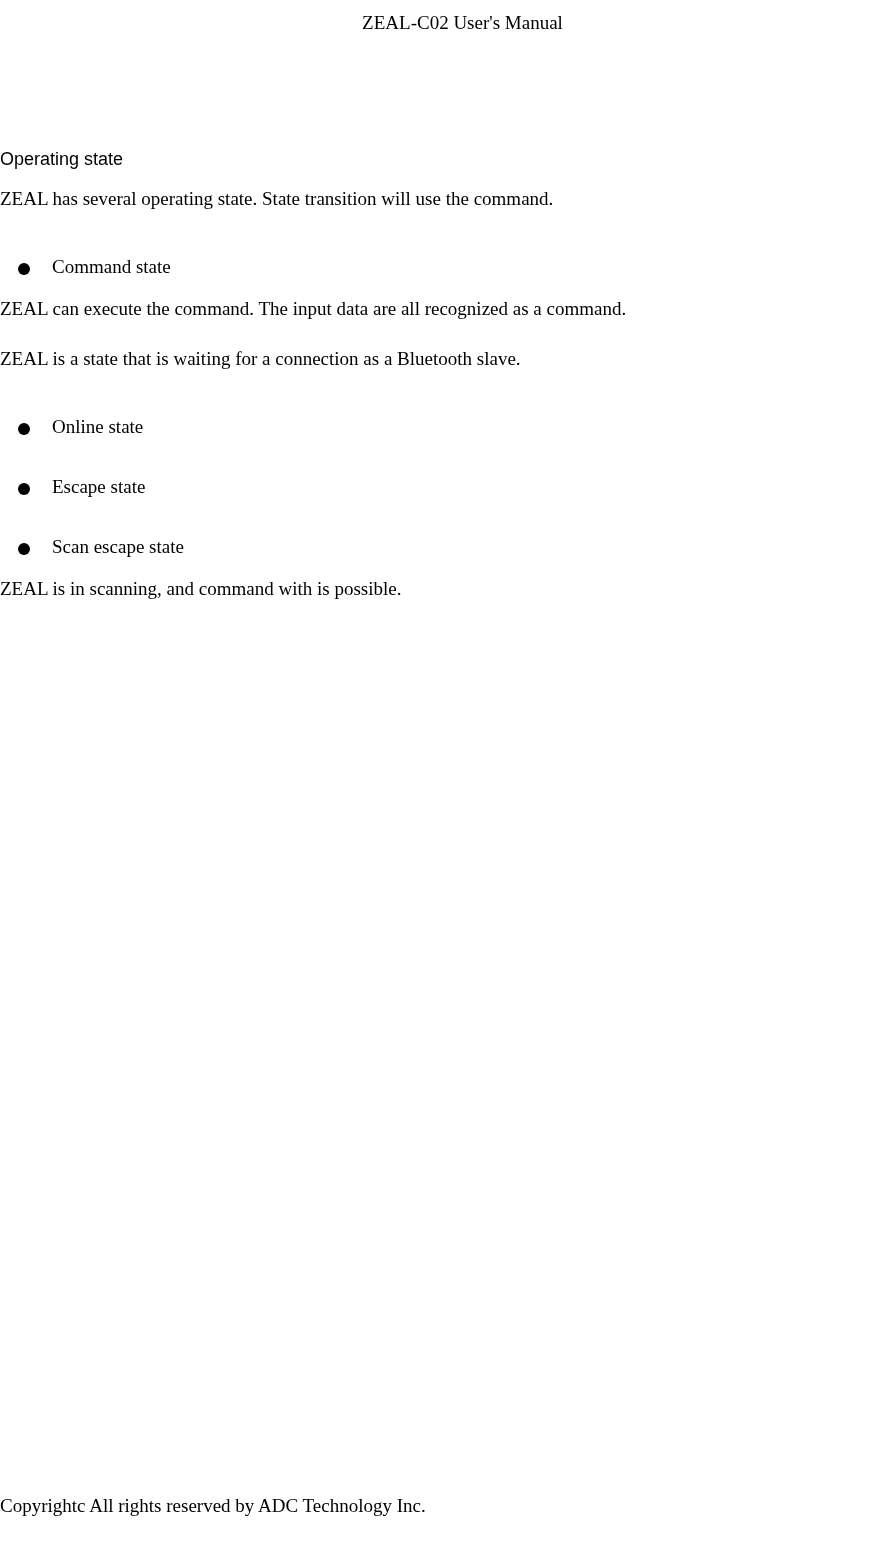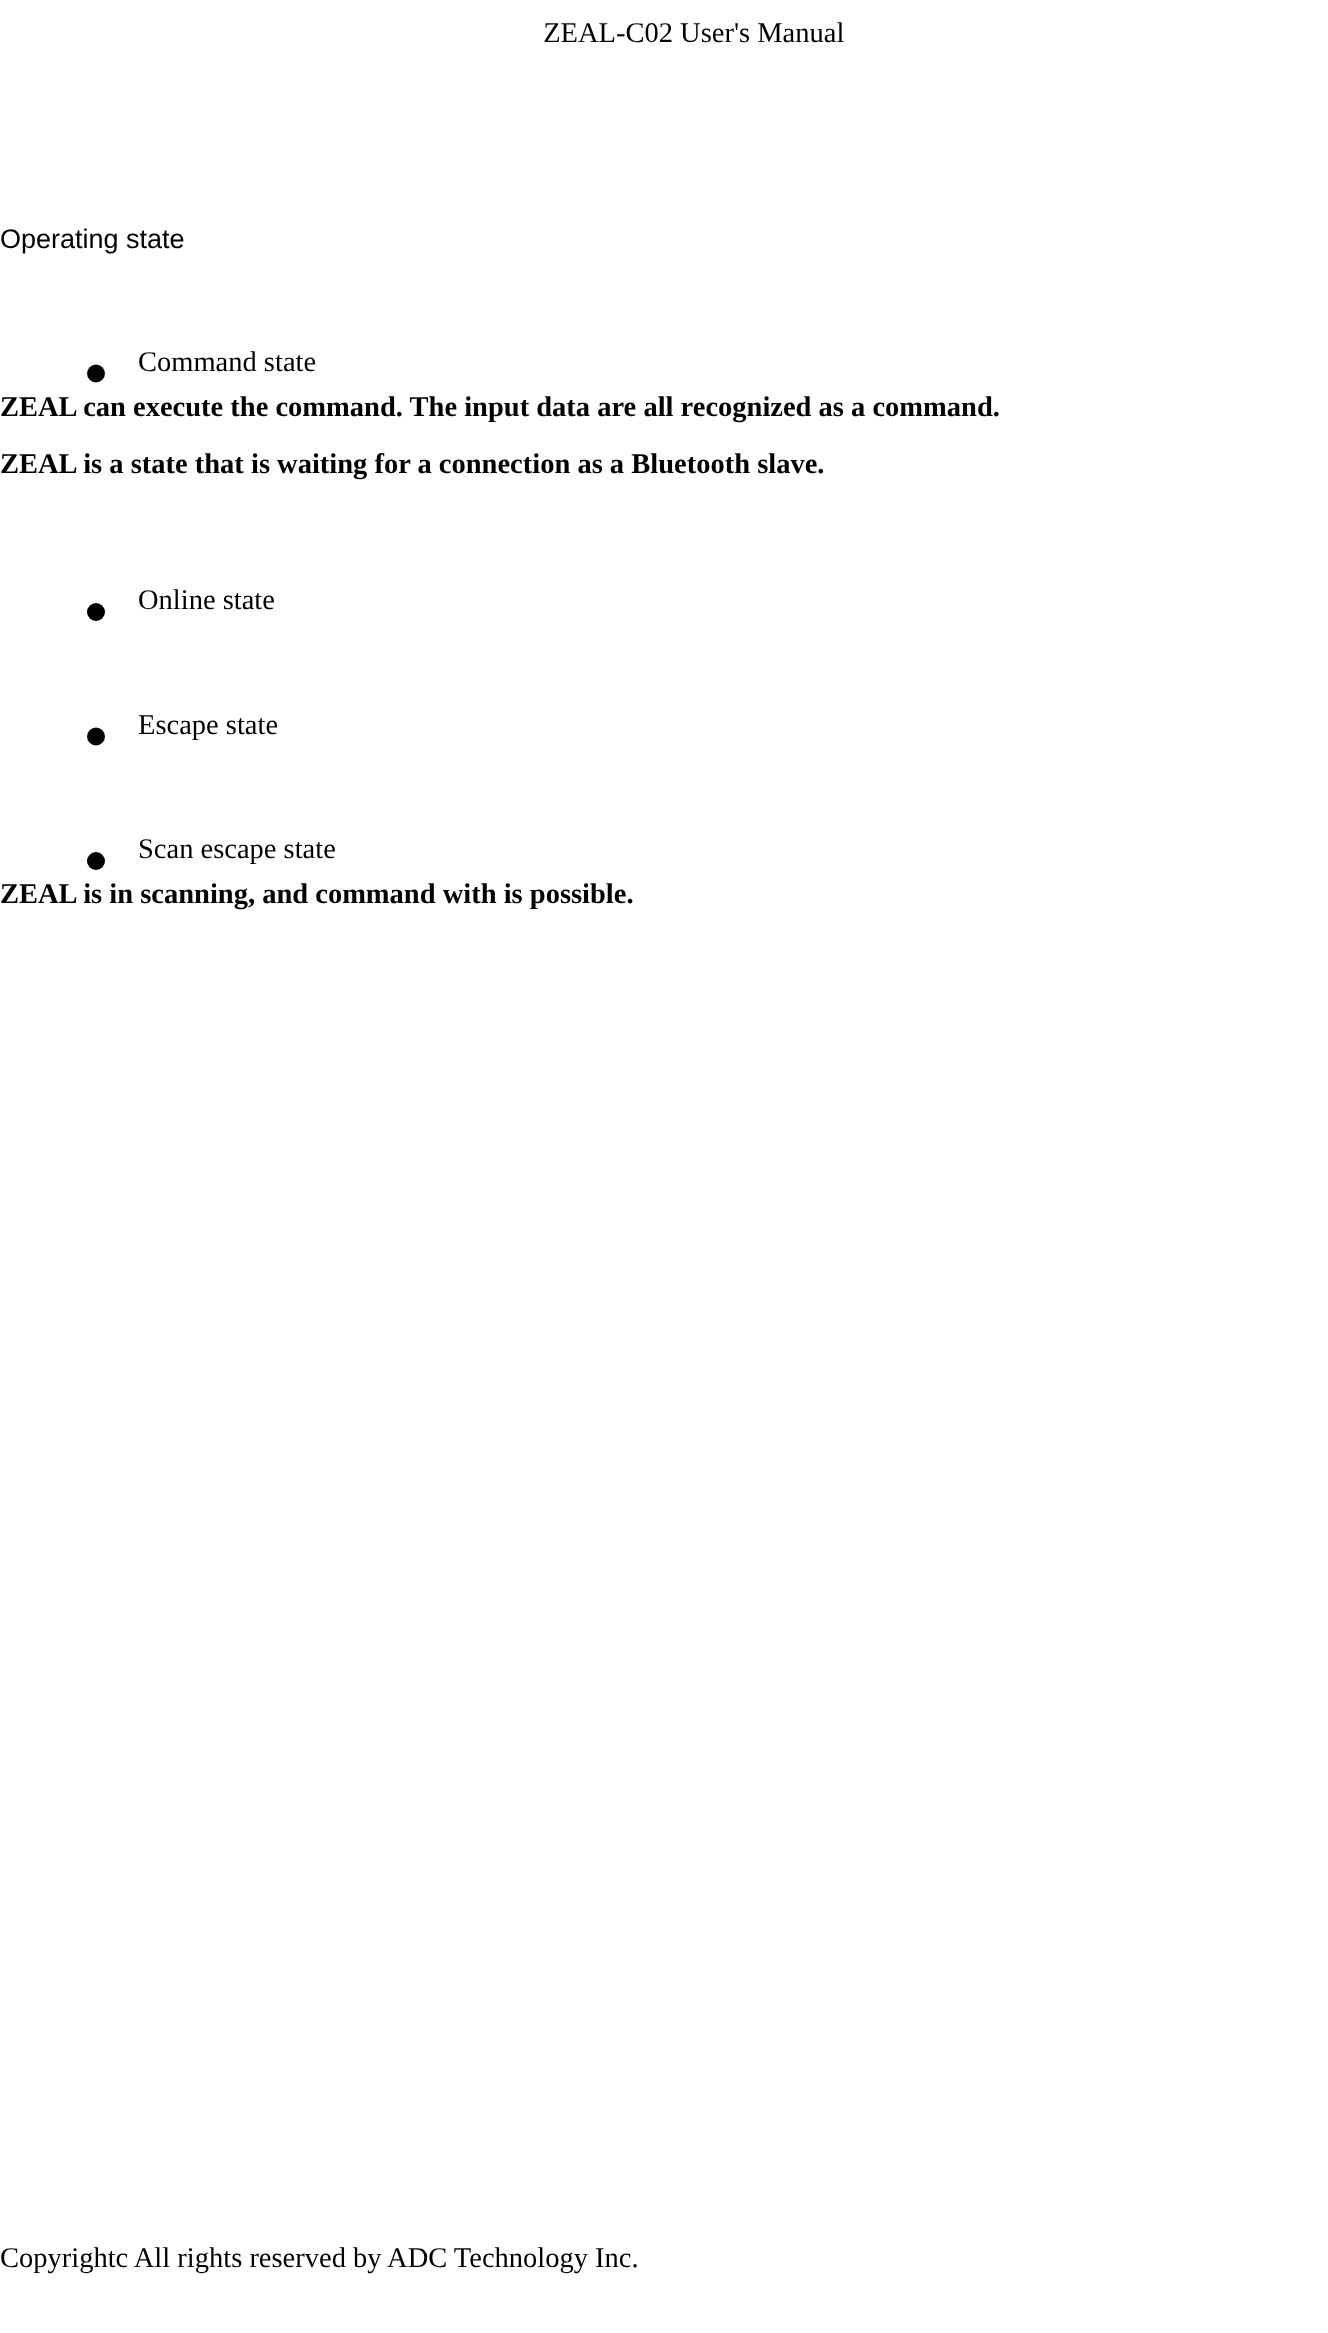--- a/index.html
+++ b/index.html
@@ -34,64 +34,63 @@
       font-weight: normal;
       margin-bottom: 10px;
     }
     .body-text {
       font-size: 19px;
       line-height: 2.0;
       text-align: justify;
     }
     .bullet-row {
       display: flex;
-      align-items: flex-end;
-      margin-top: 61px;
-      padding-left: 40px;
+      align-items: center;
+      margin-top: 38px;
     }
     .bullet-icon {
       width: 12px;
       height: 12px;
       background: #000;
       border-radius: 50%;
       display: inline-block;
       margin-left: 18px;
       margin-right: 22px;
       flex-shrink: 0;
       position: relative;
       top: 2px;
     }
     .bullet-label {
       font-size: 19px;
     }
     .bullet-description {
       font-size: 19px;
       line-height: 2.0;
       text-align: justify;
-      margin-top: 0px;
-      font-weight: bold;
+      margin-top: 12px;
     }
     .footer {
       position: absolute;
       bottom: 38px;
       width: 100%;
       text-align: left;
       font-size: 19px;
       font-family: "Century Schoolbook", Georgia, serif;
     }
   </style>
 </head>
 <body>
 
 <div class="header">
   <span>ZEAL-C02 User's Manual</span>
 </div>
 
 <div class="content">
   <div class="section-heading">Operating state</div>
+  <div class="body-text">ZEAL has several operating state. State transition will use the command.</div>
 
   <div class="bullet-row">
     <span class="bullet-icon"></span>
     <span class="bullet-label">Command state</span>
   </div>
   <div class="bullet-description">ZEAL can execute the command. The input data are all recognized as a command.</div>
 
   <div class="bullet-description">ZEAL is a state that is waiting for a connection as a Bluetooth slave.</div>
 
   <div class="bullet-row">

